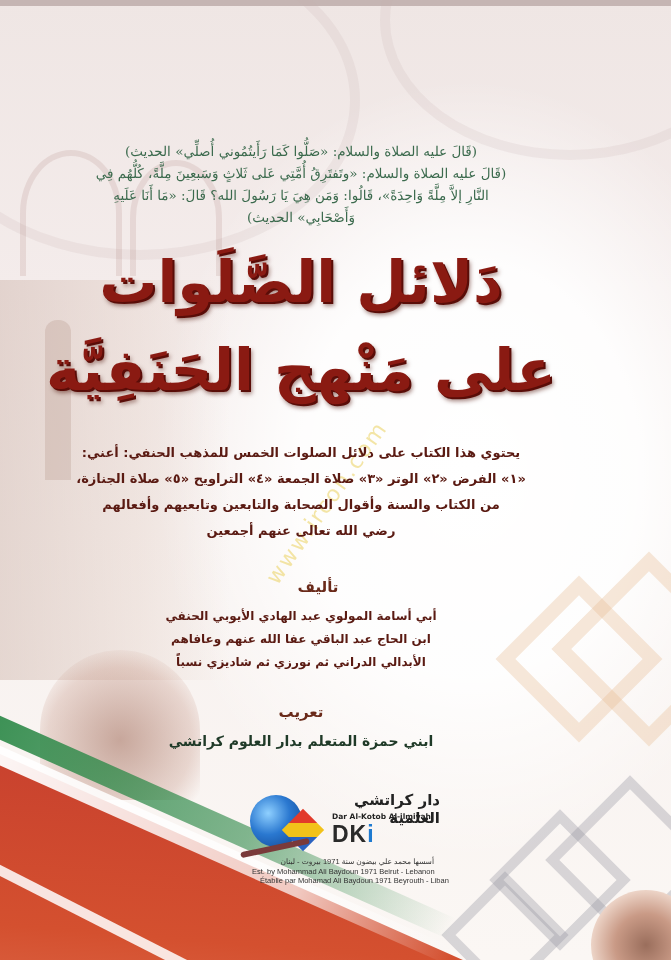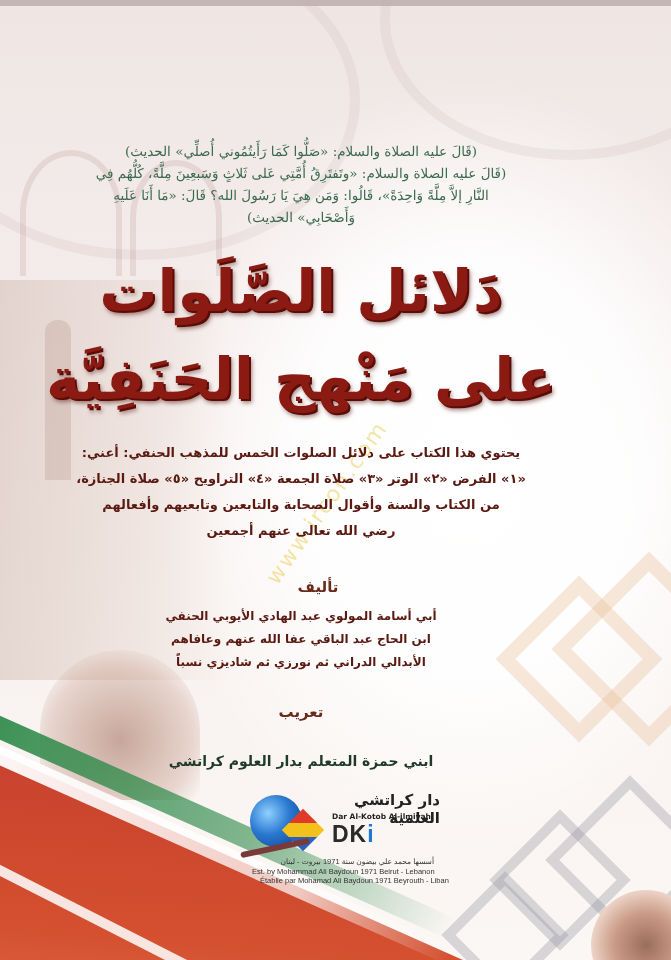--- a/index.html
+++ b/index.html
@@ -77,35 +77,35 @@
   }
 
   
   .block { position: absolute; left: 0; width: 602px; text-align: center; }
   .hadith {
     top: 140px; color: #3b6a4d; font-family: "DejaVu Serif", serif;
     font-size: 13.5px; line-height: 22px;
   }
   .hadith p { margin: 0; }
   .title {
-    top: 247px; color: #8a1a12; font-family: "DejaVu Sans", sans-serif; font-weight: bold;
+    top: 238px; color: #8a1a12; font-family: "DejaVu Sans", sans-serif; font-weight: bold;
     font-size: 58px; line-height: 88px;
     text-shadow: 2px 2px 0 #5a0d08, 3px 4px 4px rgba(80,20,10,0.5);
   }
   .title p { margin: 0; }
   .desc {
     top: 440px; color: #5a1a12; font-weight: bold;
     font-size: 13px; line-height: 26px;
   }
   .desc p { margin: 0; }
   .label-author { top: 578px; color: #6a2a1a; font-weight: bold; font-size: 15px; margin-left: 17px; }
   .author { top: 605px; color: #5a1a12; font-weight: bold; font-size: 12px; line-height: 23px; }
   .author p { margin: 0; }
   .label-trans { top: 703px; color: #6a2a1a; font-weight: bold; font-size: 15px; }
-  .translator { top: 733px; color: #1f3a28; font-weight: bold; font-size: 14px; margin-top: 20px; }
+  .translator { top: 733px; color: #1f3a28; font-weight: bold; font-size: 14px; }
 
   
   .publisher { position: absolute; left: 240px; top: 785px; width: 200px; height: 110px; direction: ltr; }
   .globe {
     position: absolute; left: 10px; top: 10px; width: 52px; height: 52px; border-radius: 50%;
     background: radial-gradient(circle at 35% 35%, #8fd0ff 0%, #2a78d0 45%, #0d3f8a 100%);
   }
   .flag-shape {
     position: absolute; left: 48px; top: 30px; width: 30px; height: 30px;
     background: linear-gradient(135deg, #e23a2a 0%, #e23a2a 33%, #f2c21a 33%, #f2c21a 66%, #2a62c0 66%);

